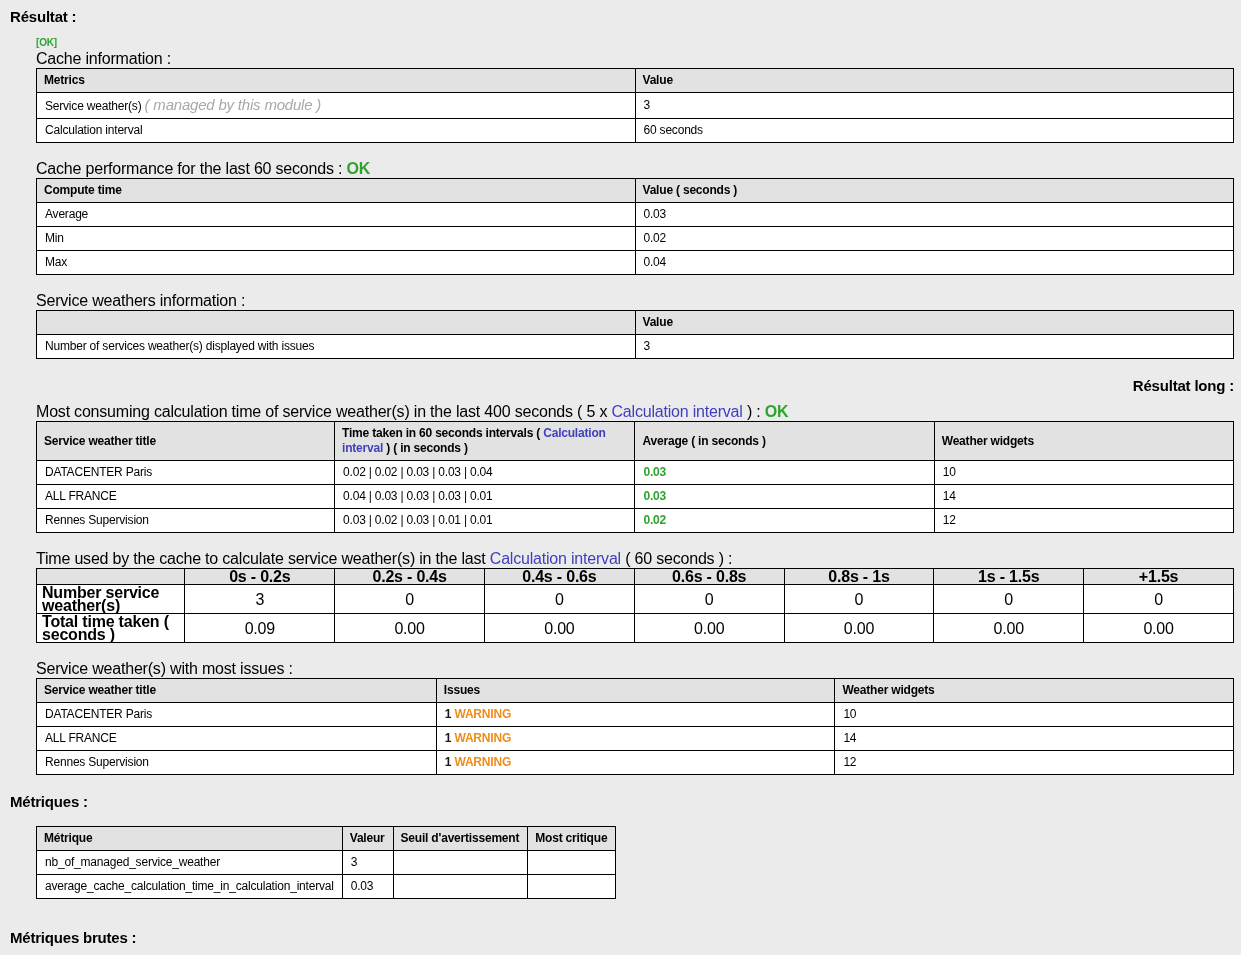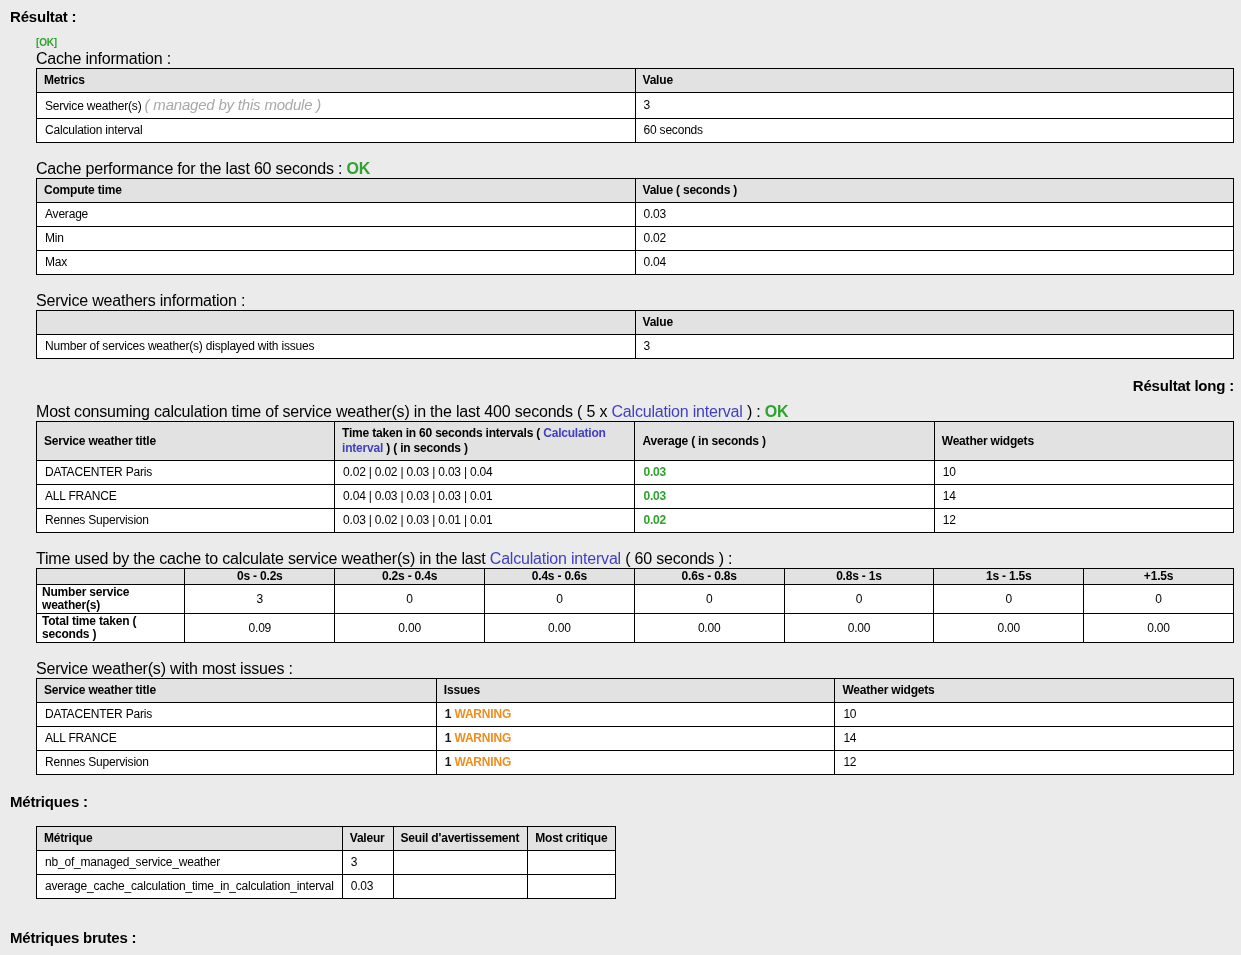--- a/index.html
+++ b/index.html
@@ -43,21 +43,21 @@
     vertical-align: middle;
     line-height: 15px;
     overflow: hidden;
   }
   table.data th { background: #e2e2e2; font-weight: 700; padding-left: 7px; }
 
   table.compact th, table.compact td {
     padding: 1px 4px;
     text-align: center;
     line-height: 13px;
-    font-size: 12px;
+    font-size: 16px;
   }
   table.compact td.rowlabel {
     text-align: left;
     font-weight: 700;
     padding-left: 5px;
   }
   table.metrics-table {
     width: auto;
     table-layout: auto;
   }

